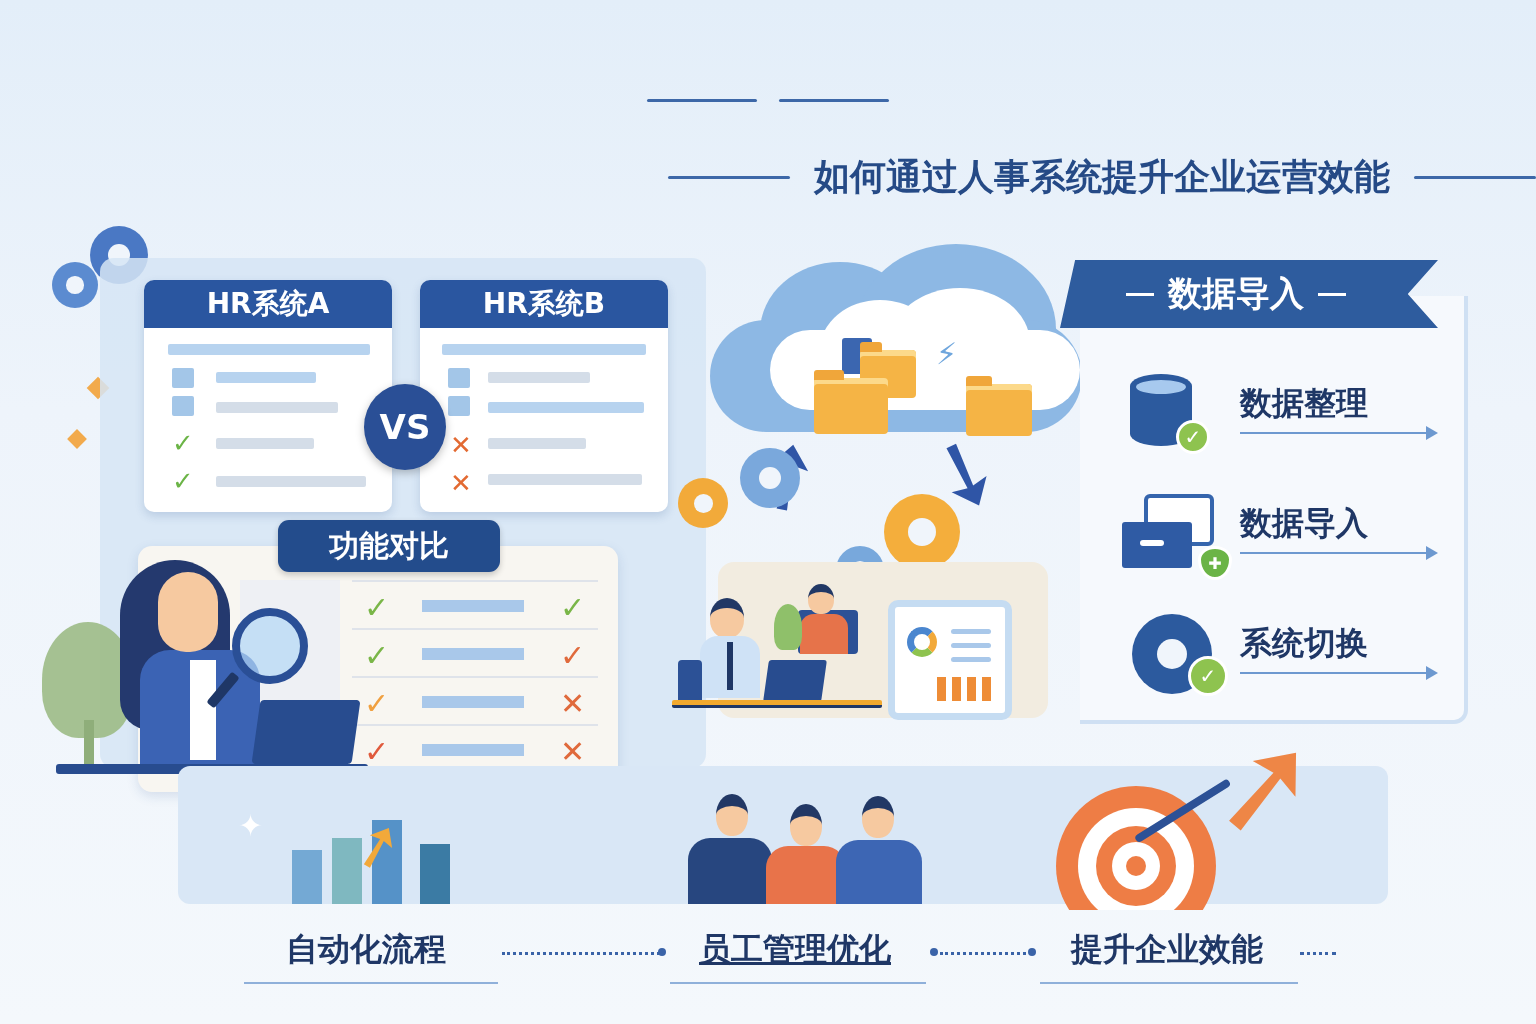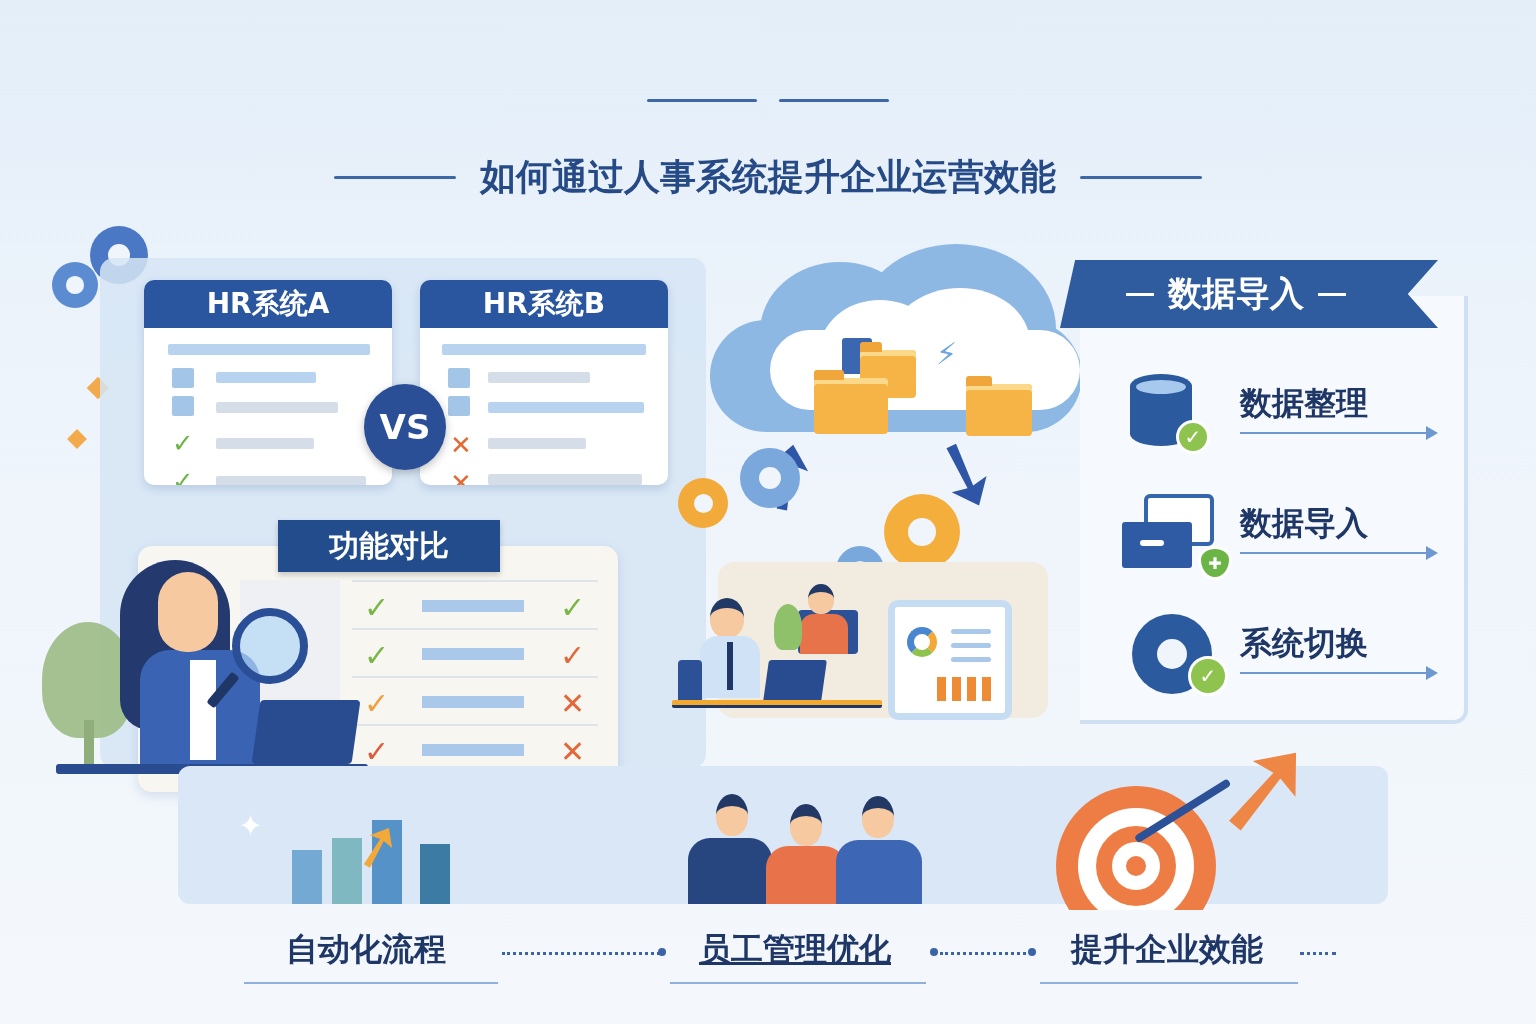--- a/index.html
+++ b/index.html
@@ -9,35 +9,35 @@
     background: linear-gradient(180deg, #e3eef9 0%, #eef4fb 40%, #f4f8fc 100%);
     position: relative;
     color: #1f4683;
   }
   .abs { position: absolute; }
 
   
   .title-row { top: 58px; left: 0; width: 1536px; height: 84px; display: flex; align-items: center; justify-content: center; gap: 22px; }
   .title-line { height: 3px; width: 110px; background: #3d68a8; border-radius: 2px; }
   .title-text { font-size: 64px; font-weight: bold; color: #254a86; letter-spacing: 1px; }
-  .subtitle-row { top: 152px; left: 0; width: 1536px; height: 50px; display: flex; align-items: center; justify-content: center; gap: 24px; }
+  .subtitle-row { top: 152px; left: 0; width: 1536px; height: 50px; display: flex; align-items: center; justify-content: flex-end; gap: 24px; }
   .subtitle-line { height: 3px; width: 122px; background: #3d68a8; border-radius: 2px; }
   .subtitle-text { font-size: 36px; font-weight: bold; color: #254a86; }
 
   
   .left-panel { left: 100px; top: 258px; width: 606px; height: 510px; background: #d6e5f5; border-radius: 14px; opacity: 0.85; }
-  .sys-card { top: 280px; width: 248px; height: 205px; background: #fff; border-radius: 10px; box-shadow: 0 4px 10px rgba(40,80,140,0.18); overflow: hidden; }
+  .sys-card { top: 280px; width: 248px; height: 232px; background: #fff; border-radius: 10px; box-shadow: 0 4px 10px rgba(40,80,140,0.18); overflow: hidden; }
   .sys-card .hdr { height: 48px; background: #2a56a0; color: #fff; font-weight: bold; font-size: 28px; display: flex; align-items: center; justify-content: center; }
   .bar { position: absolute; height: 11px; border-radius: 2px; }
   .sq { position: absolute; width: 22px; height: 20px; background: #a3c6e8; border-radius: 2px; }
   .mark { position: absolute; font-weight: bold; font-size: 26px; line-height: 26px; }
   .vs { left: 364px; top: 384px; width: 82px; height: 86px; border-radius: 50%; background: #2a4f96; color: #fff; font-weight: bold; font-size: 34px; display: flex; align-items: center; justify-content: center; box-shadow: 0 3px 8px rgba(0,0,0,0.25); }
 
   .compare-card { left: 138px; top: 546px; width: 480px; height: 246px; background: #f8f6f1; border-radius: 14px; box-shadow: 0 4px 12px rgba(40,80,140,0.15); }
-  .compare-banner { left: 278px; top: 520px; width: 222px; height: 52px; background: #234c8c; color: #fff; font-size: 30px; font-weight: bold; display: flex; align-items: center; justify-content: center; box-shadow: 0 3px 6px rgba(0,0,0,0.2); }
+  .compare-banner { left: 278px; top: 520px; width: 222px; height: 52px; background: #234c8c; color: #fff; font-size: 30px; font-weight: bold; display: flex; align-items: center; justify-content: center; box-shadow: 0 3px 6px rgba(0,0,0,0.2); border-radius: 11px; }
   .cmp-row { position: absolute; left: 352px; width: 246px; height: 48px; border-top: 2px solid #dfe3ea; }
   .cmp-row .l { position: absolute; left: 12px; top: 8px; font-size: 30px; font-weight: bold; }
   .cmp-row .b { position: absolute; left: 70px; top: 18px; width: 102px; height: 12px; background: #a9c8ea; }
   .cmp-row .r { position: absolute; left: 208px; top: 8px; font-size: 30px; font-weight: bold; }
 
   
   .tree { left: 42px; top: 622px; width: 92px; height: 116px; background: #9cbb86; border-radius: 50% 50% 40% 40%; opacity: 0.9; }
   .trunk { left: 84px; top: 720px; width: 10px; height: 50px; background: #8fae7a; }
   .hair { left: 120px; top: 560px; width: 110px; height: 170px; background: #24396e; border-radius: 55px 55px 20px 30px; }
   .face { left: 158px; top: 572px; width: 60px; height: 80px; background: #f6c9a0; border-radius: 30px 30px 28px 28px; }

